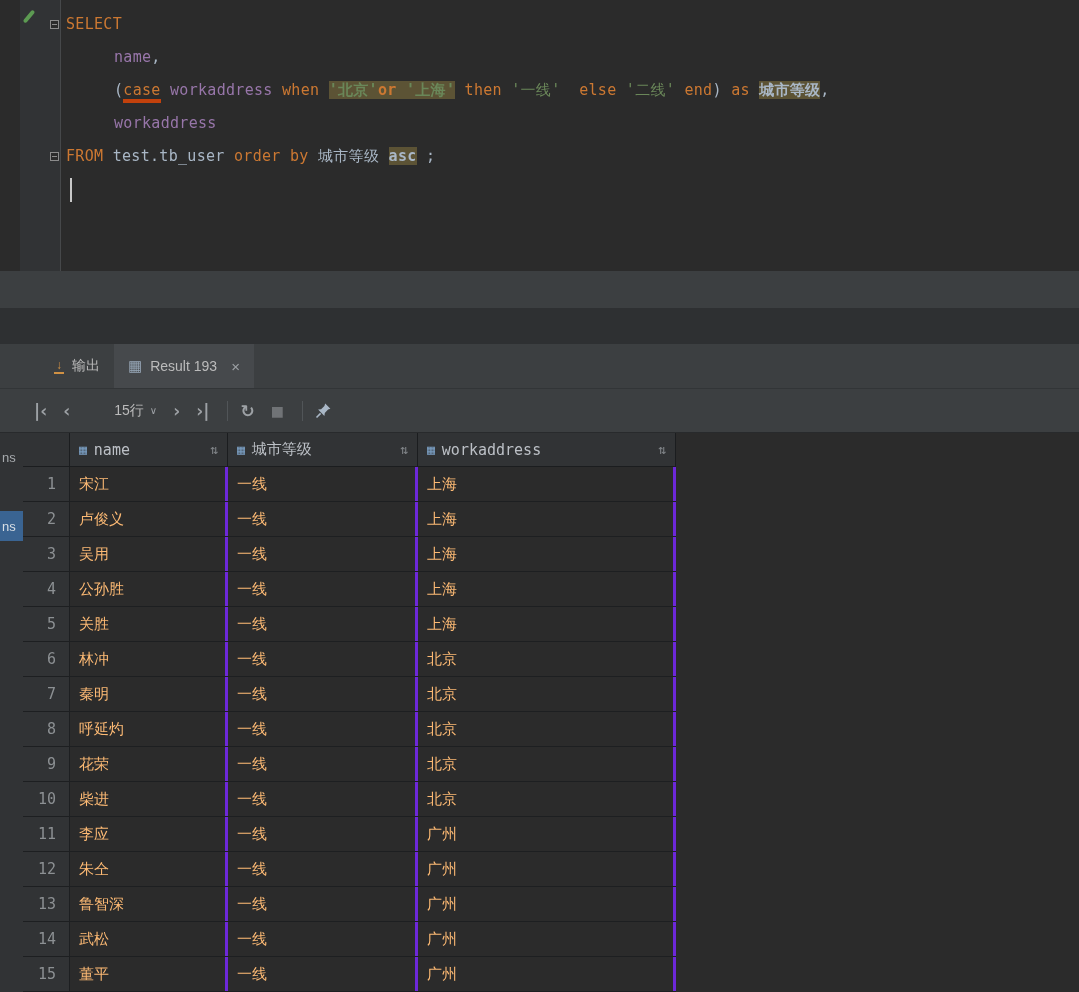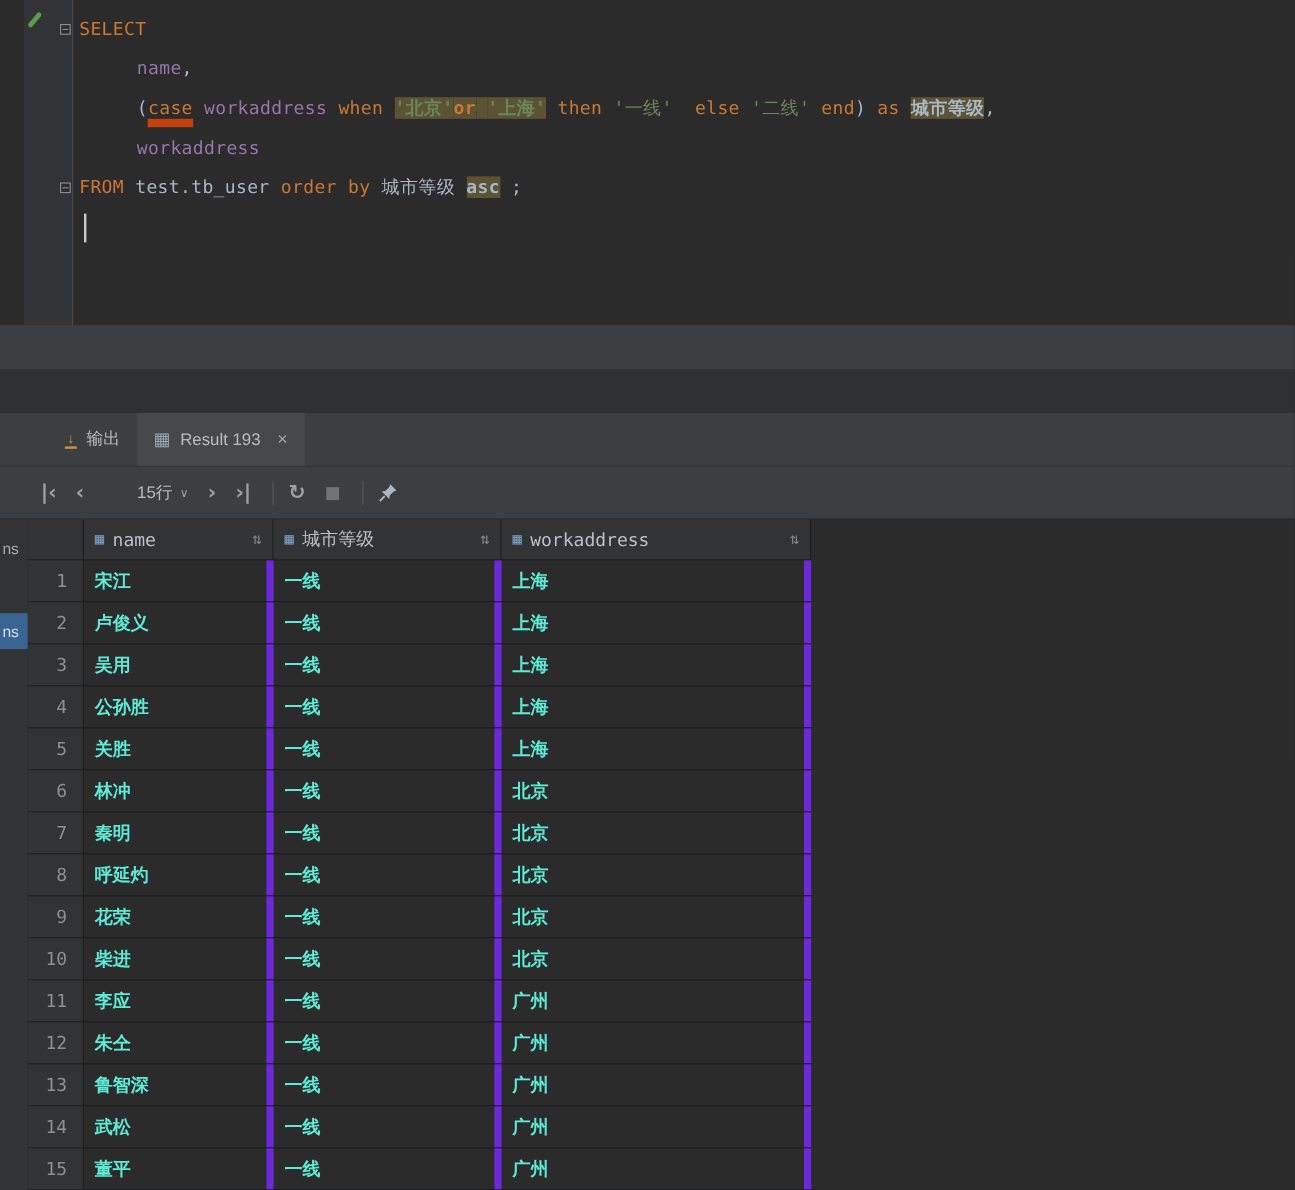--- a/index.html
+++ b/index.html
@@ -13,21 +13,21 @@
   .check{position:absolute;left:7px;top:9px;width:4px;height:15px;background:#5c9a52;
          border-radius:2px;transform:rotate(40deg);}
   .fold{position:absolute;left:30px;width:9px;height:9px;border:1px solid #8b8b8b;
         background:#2b2b2b;box-sizing:border-box;}
   .fold::after{content:"";position:absolute;left:1px;right:1px;top:3px;height:1px;background:#8b8b8b;}
   .code{position:absolute;left:41px;top:8px;right:0;
         font:15px/33px "DejaVu Sans Mono",monospace;letter-spacing:.3px;}
   .code-line{height:33px;padding-left:5px;white-space:pre;}
   .code-line.ind{padding-left:53px;}
   .kw{color:#cc7832;} .id{color:#9876aa;} .str{color:#6a8759;} .pl{color:#a9b7c6;}
-  .hl{background:#5c5335;font-weight:bold;} .u{border-bottom:7px solid #c2410c;}
+  .hl{background:#5c5335;font-weight:bold;} .u{border-bottom:4px solid #c2410c;}
   .caret{display:inline-block;width:2px;height:24px;background:#c8c8c8;vertical-align:middle;margin-left:4px;}
 
   
   .splitter{position:absolute;left:0;top:271px;width:100%;height:37px;background:#3c3f41;}
   .gapband{position:absolute;left:0;top:308px;width:100%;height:36px;background:#2e3032;}
 
   
   .toolwindow{position:absolute;left:0;top:344px;right:0;bottom:0;background:#2b2b2b;}
   .tabsrow{position:absolute;left:0;top:0;width:100%;height:45px;background:#3c3f41;
            display:flex;align-items:stretch;padding-left:40px;box-sizing:border-box;
@@ -64,22 +64,22 @@
   .ghead{display:flex;height:34px;background:#313335;border-bottom:1px solid #1b1d1f;width:653px;box-sizing:border-box;}
   .ghcell{display:flex;align-items:center;padding:0 9px;color:#bcc0c6;font-size:15px;
           border-right:1px solid #1b1d1f;box-sizing:border-box;background:#313335;}
   .gicon{color:#7a9ec2;font-size:13px;margin-right:7px;}
   .gsort{margin-left:auto;color:#808488;font-size:13px;padding-left:8px;}
   .gnumh{width:47px;background:#313335;border-right:1px solid #1b1d1f;box-sizing:border-box;}
   .grow{display:flex;height:35px;border-bottom:1px solid #1d1f21;width:653px;box-sizing:border-box;}
   .gnum{width:47px;background:#313335;color:#8c9093;display:flex;align-items:center;
         justify-content:flex-end;padding-right:13px;box-sizing:border-box;font-size:15px;
         border-right:1px solid #1d1f21;}
-  .gcell{display:flex;align-items:center;padding:0 9px;color:#5eead4;font-size:15px;
-         border-right:6px solid #6d28d9;box-sizing:border-box;font-weight:bold;}
+  .gcell{display:flex;align-items:center;padding:0 9px;color:#fdba74;font-size:15px;
+         border-right:3px solid #6d28d9;box-sizing:border-box;}
   .c0{width:158px;} .c1{width:190px;} .c2{width:258px;}
 </style>
 </head>
 <body>
 
 <div class="app">
 
   <div class="editor">
     <div class="gutter">
       <div class="check"></div>

